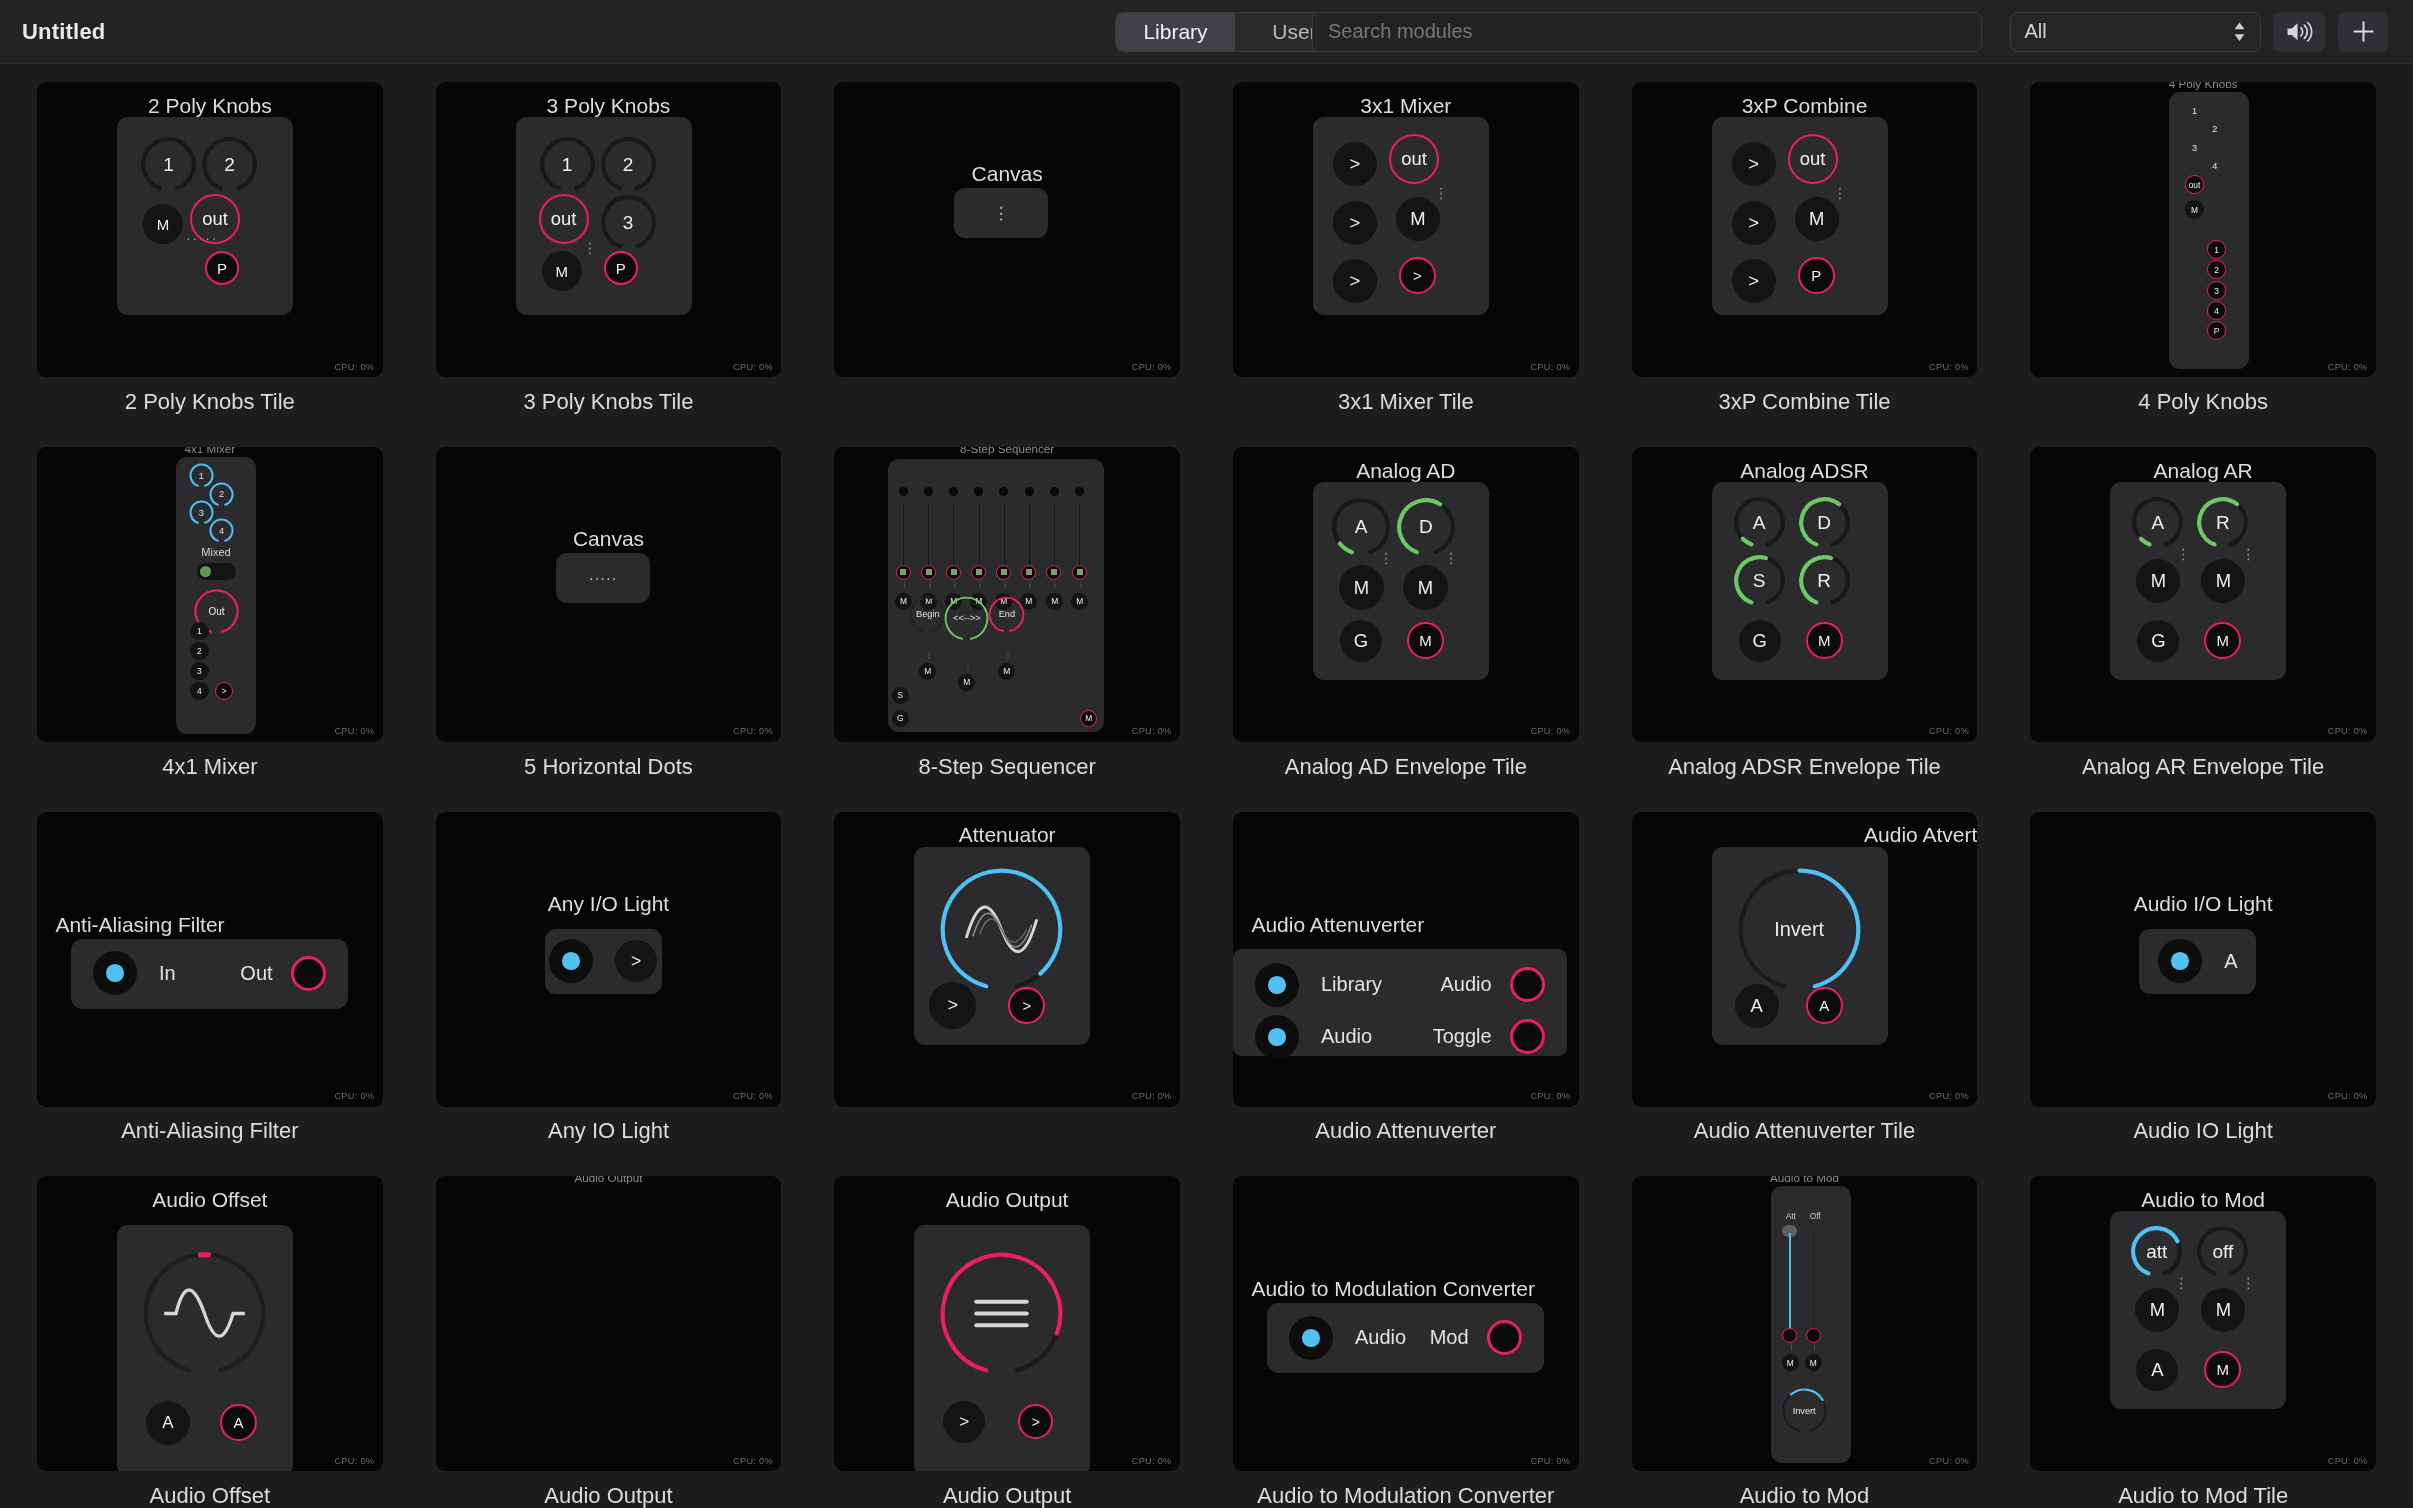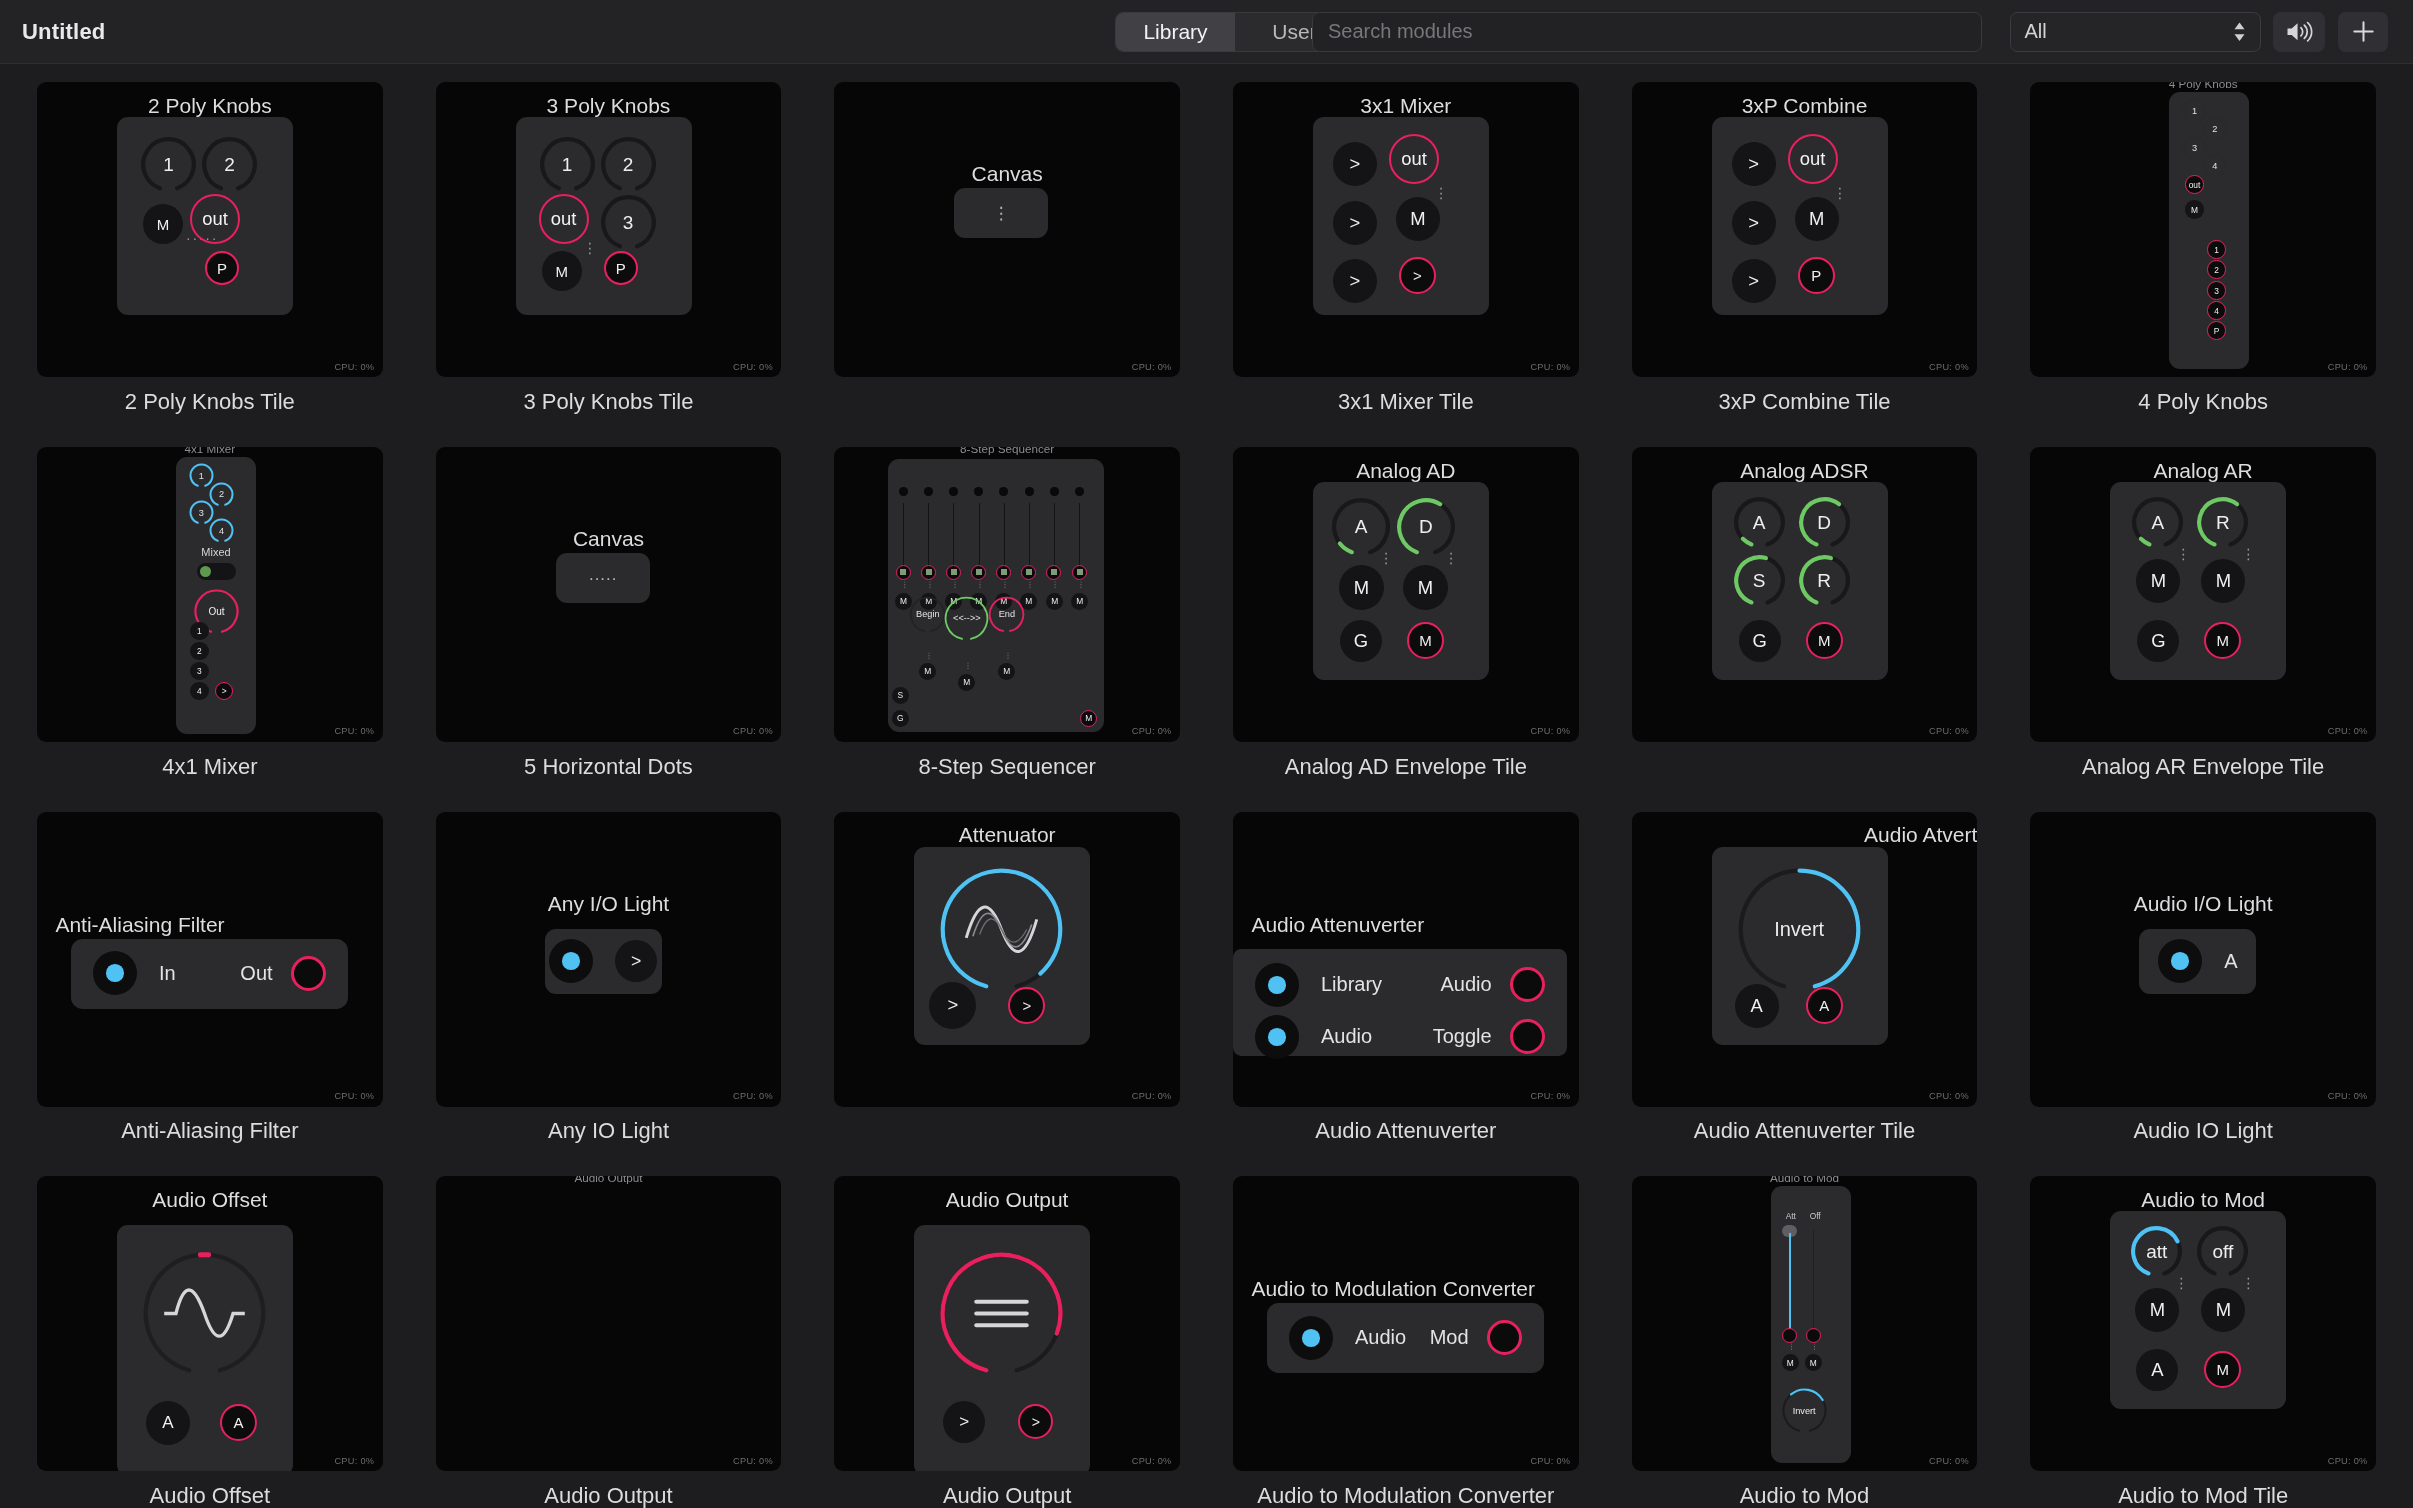--- a/index.html
+++ b/index.html
@@ -571,20 +571,21 @@
           <svg width="55" height="55" viewBox="0 0 66 66">
             <path d="M 23.423435986881273 59.311393382005434 A 28 28 0 1 1 42.57656401311873 59.311393382005434" stroke="#18181a" stroke-width="5" fill="none" stroke-linecap="round"></path>
             <path d="M 23.423435986881273 59.311393382005434 A 28 28 0 0 1 40.71784596287598 6.084672513727071" stroke="#6ec864" stroke-width="5" fill="none" stroke-linecap="round"></path>
           </svg>
           <span style="position: absolute; inset: 0px; display: flex; align-items: center; justify-content: center; font-size: 19px; color: rgb(238, 238, 240);">R</span>
         </div>
         <div class="port" style="left: 107px; top: 173px; width: 42px; height: 42px; font-size: 18.4px; background: rgb(20, 20, 22);">G</div>
         <div class="port" style="left: 174px; top: 175px; width: 37px; height: 37px; font-size: 15px; border: 2.5px solid rgb(232, 32, 94); background: rgb(12, 12, 13);">M</div>
         <div class="cpu">CPU: 0%</div>
       </div>
+      <div class="cell-caption">Analog ADSR Envelope Tile</div>
     </div>
     <div class="cell">
       <div class="module-card">
         <div class="mod-title" style="top: 11.7px;">Analog AR</div>
         <div class="panel" style="left: 80px; top: 35px; width: 176px; height: 198px;"></div>
         <div class="knob" style="left: 100px; top: 48px; width: 55px; height: 55px;">
           <svg width="55" height="55" viewBox="0 0 66 66">
             <path d="M 23.423435986881273 59.311393382005434 A 28 28 0 1 1 42.57656401311873 59.311393382005434" stroke="#18181a" stroke-width="5" fill="none" stroke-linecap="round"></path>
             <path d="M 23.423435986881273 59.311393382005434 A 28 28 0 0 1 12.994764970281508 52.590573534374236" stroke="#6ec864" stroke-width="5" fill="none" stroke-linecap="round"></path>
           </svg>

